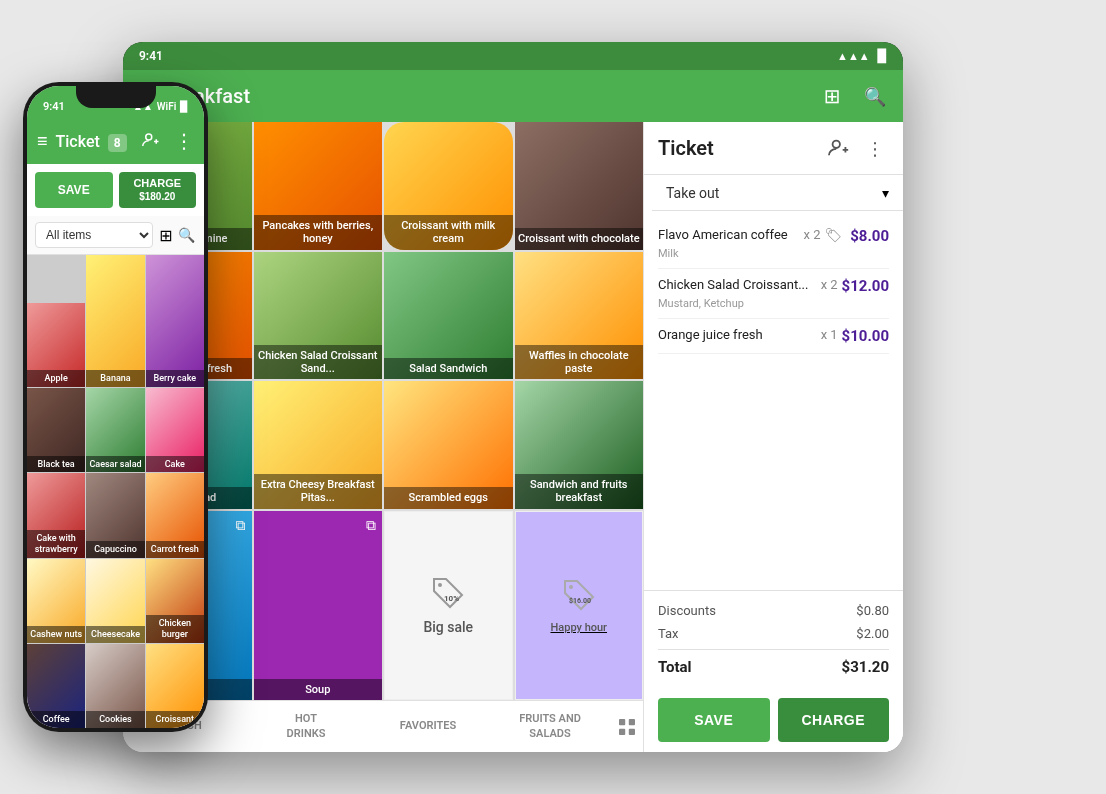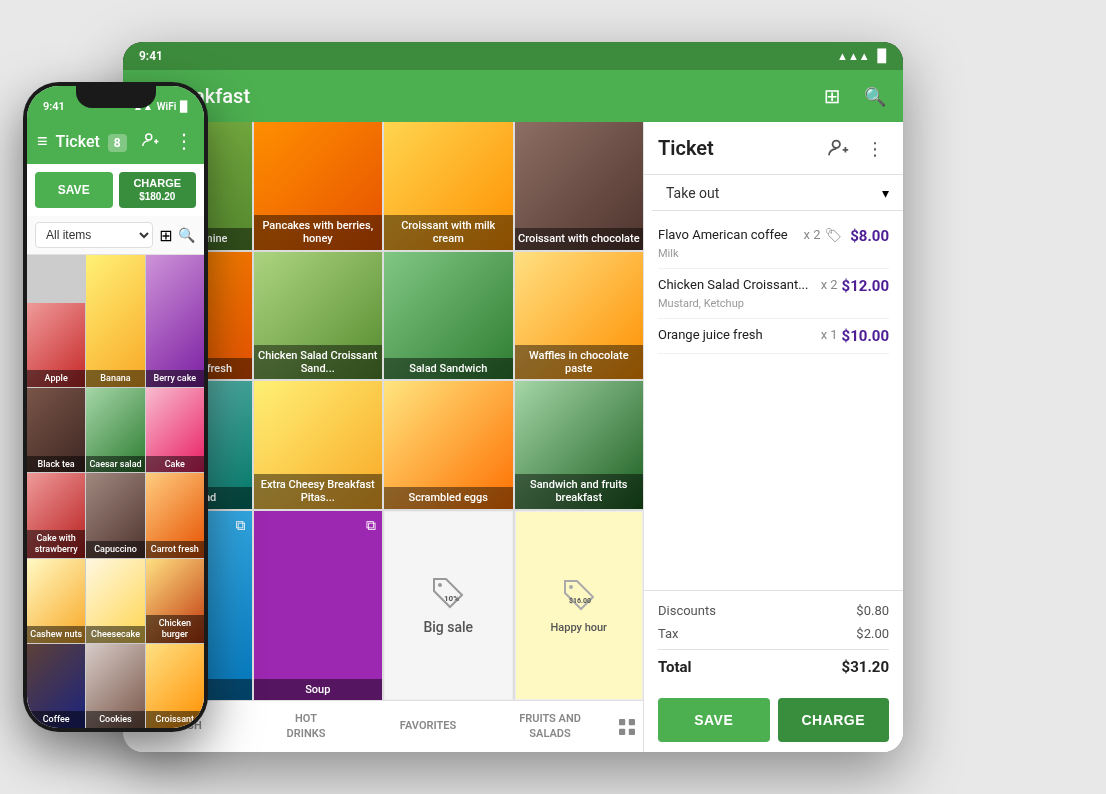--- a/index.html
+++ b/index.html
@@ -102,21 +102,21 @@
       font-size: 11px;
       font-weight: 500;
       text-align: center;
       padding: 4px 2px;
       line-height: 1.2;
     }
 
     
     .fi-tea { background: linear-gradient(135deg, #8bc34a 0%, #558b2f 100%); }
     .fi-pancakes { background: linear-gradient(135deg, #ff8f00 0%, #e65100 100%); }
-    .fi-croissant-cream { background: linear-gradient(135deg, #ffd54f 0%, #ff8f00 100%); }
+    .fi-croissant-cream { background: linear-gradient(135deg, #ffd54f 0%, #ff8f00 100%); border-radius: 20px; }
     .fi-croissant-choc { background: linear-gradient(135deg, #8d6e63 0%, #4e342e 100%); }
     .fi-oj { background: linear-gradient(135deg, #ff9800 0%, #e65100 100%); }
     .fi-chicken-sand { background: linear-gradient(135deg, #aed581 0%, #558b2f 100%); }
     .fi-salad-sand { background: linear-gradient(135deg, #81c784 0%, #2e7d32 100%); }
     .fi-waffles { background: linear-gradient(135deg, #ffe082 0%, #ff8f00 100%); }
     .fi-greek { background: linear-gradient(135deg, #80cbc4 0%, #00796b 100%); }
     .fi-cheesy { background: linear-gradient(135deg, #fff176 0%, #f9a825 100%); }
     .fi-scrambled { background: linear-gradient(135deg, #ffe57f 0%, #ff6f00 100%); }
     .fi-sandwich-fruits { background: linear-gradient(135deg, #a5d6a7 0%, #1b5e20 100%); }
     .fi-seafood { background: linear-gradient(135deg, #4fc3f7 0%, #0277bd 100%); }
@@ -613,21 +613,21 @@
 
           <div class="food-item fi-big-sale discount-card" style="background:#f5f5f5; display:flex; flex-direction:column; align-items:center; justify-content:center; gap:4px;">
             <svg class="tag-svg" viewBox="0 0 36 36" fill="none">
               <path d="M4 4h12l16 16-12 12L4 16V4z" stroke="#999" stroke-width="2" fill="none"></path>
               <circle cx="10" cy="10" r="2" fill="#999"></circle>
               <text x="14" y="26" font-size="8" fill="#555" font-weight="700">10%</text>
             </svg>
             <span class="discount-label" style="font-size:14px;color:#555;">Big sale</span>
           </div>
 
-          <div class="food-item fi-happy-hour discount-card" style="background:#fef9c3; display:flex; flex-direction:column; justify-content:center; gap:4px;">
+          <div class="food-item fi-happy-hour discount-card" style="background:#c4b5fd; display:flex; flex-direction:column; justify-content:center; gap:4px;text-decoration:underline;">
             <svg class="tag-svg" viewBox="0 0 36 36" fill="none">
               <path d="M4 4h12l16 16-12 12L4 16V4z" stroke="#aaa" stroke-width="2" fill="none"></path>
               <circle cx="10" cy="10" r="2" fill="#aaa"></circle>
               <text x="8" y="26" font-size="7" fill="#555" font-weight="700">$16.00</text>
             </svg>
             <span class="discount-label" style="font-size:11px;color:#555;">Happy hour</span>
           </div>
 
         </div>
 

